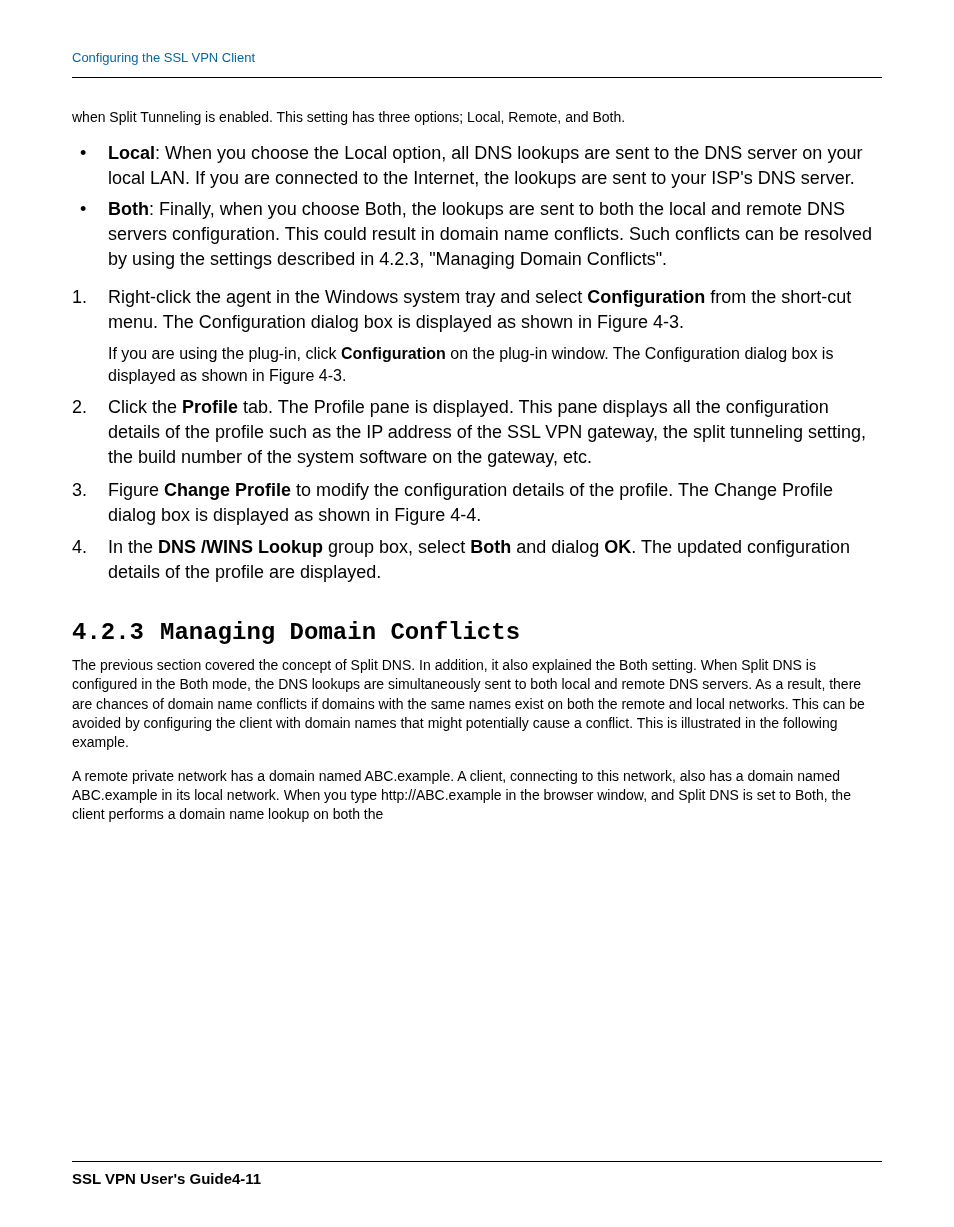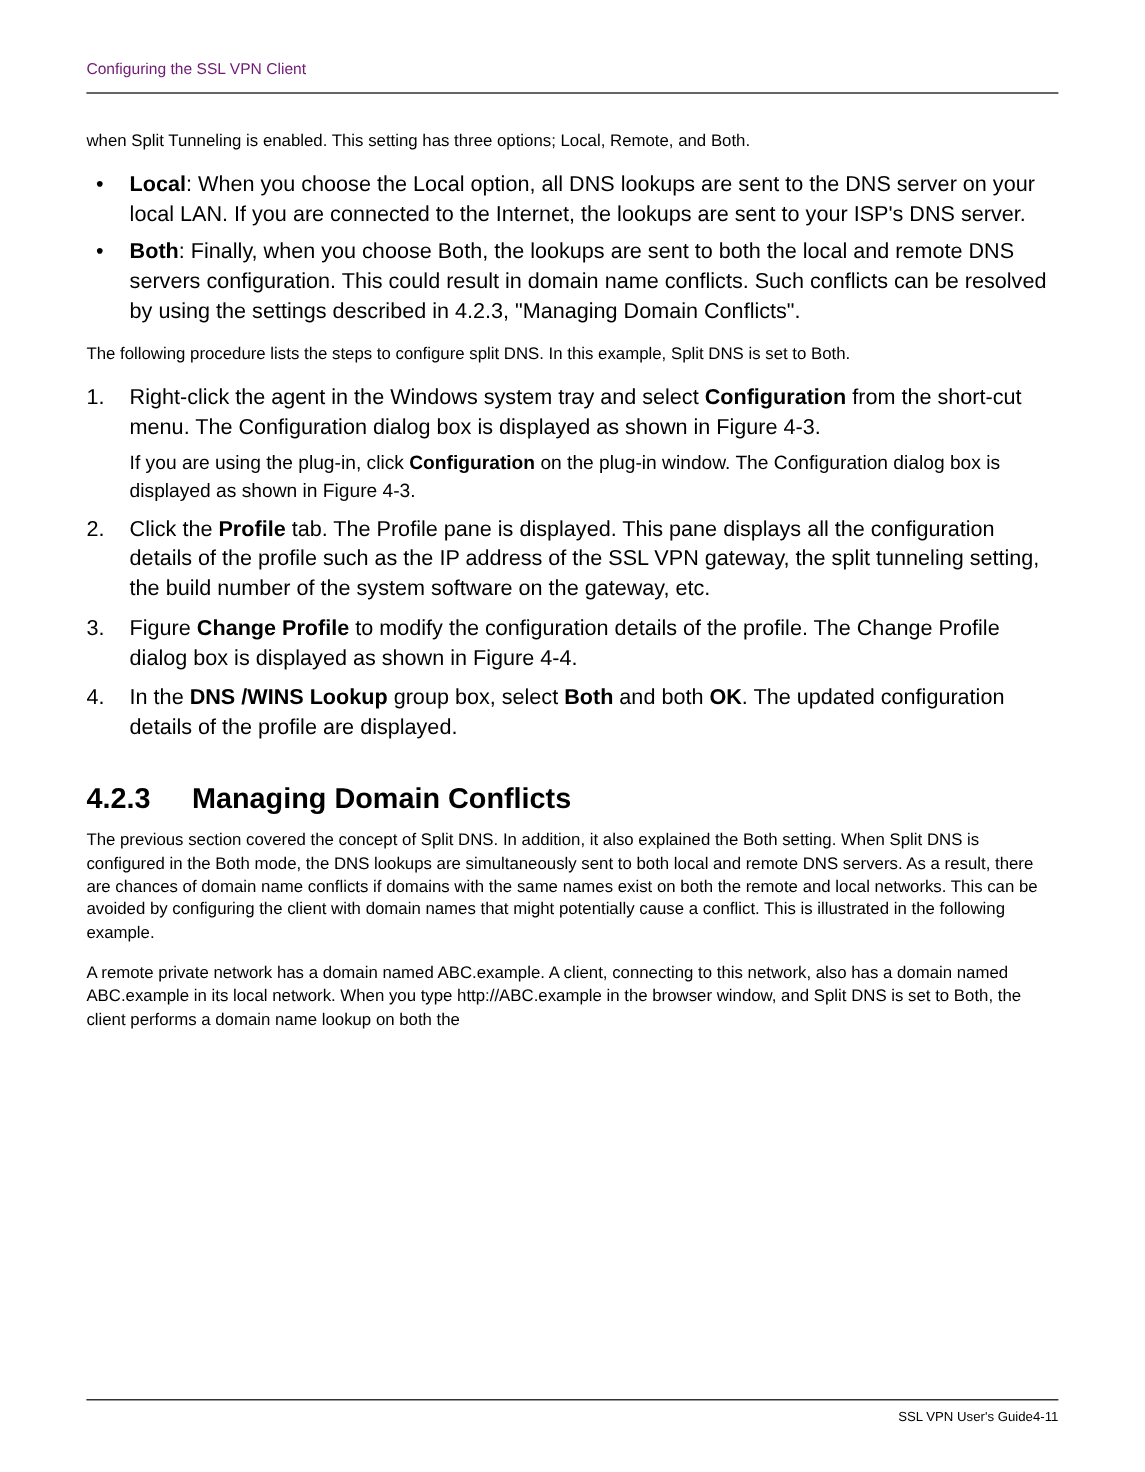--- a/index.html
+++ b/index.html
@@ -12,21 +12,21 @@
   }
   .page {
     width: 954px;
     min-height: 1227px;
     padding: 50px 72px 40px 72px;
     box-sizing: border-box;
     position: relative;
   }
   .header {
     font-size: 13px;
-    color: #701a75;
+    color: #0369a1;
     padding-bottom: 12px;
     border-bottom: 1px solid #000;
     margin-bottom: 30px;
   }
   .body-text {
     font-size: 14px;
     line-height: 1.38;
     margin: 0 0 14px 0;
   }
   ul.bullets {
@@ -71,37 +71,39 @@
   }
   .sub-para {
     font-size: 16px;
     line-height: 1.38;
     margin: 8px 0 0 0;
   }
   h2.section-heading {
     font-size: 24px;
     font-weight: bold;
     margin: 34px 0 10px 0;
+    font-family: Liberation Mono, monospace;
   }
   .section-num {
     display: inline-block;
     min-width: 88px;
   }
   .footer {
     position: absolute;
     left: 72px;
     right: 72px;
     bottom: 40px;
   }
   .footer-line {
     border-top: 1px solid #000;
     padding-top: 8px;
     display: flex;
-    justify-content: flex-end;
-    font-size: 11px;
+    justify-content: flex-start;
+    font-size: 15px;
+    font-weight: bold;
   }
   .bold { font-weight: bold; }
 </style>
 </head>
 <body>
 
 <div class="page">
 
   <div class="header">Configuring the SSL VPN Client</div>
 
@@ -109,37 +111,36 @@
 
   <ul class="bullets">
     <li>
       <span class="bold">Local</span><span>: When you choose the Local option, all DNS lookups are sent to the DNS server on your local LAN. If you are connected to the Internet, the lookups are sent to your ISP's DNS server.</span>
     </li>
     <li>
       <span class="bold">Both</span><span>: Finally, when you choose Both, the lookups are sent to both the local and remote DNS servers configuration. This could result in domain name conflicts. Such conflicts can be resolved by using the settings described in 4.2.3, "Managing Domain Conflicts".</span>
     </li>
   </ul>
 
-  <p class="body-text">The following procedure lists the steps to configure split DNS. In this example, Split DNS is set to Both.</p>
 
   <ol class="steps">
     <li>
       <span>Right-click the agent in the Windows system tray and select </span><span class="bold">Configuration</span><span> from the short-cut menu. The Configuration dialog box is displayed as shown in Figure 4-3.</span>
       <p class="sub-para">
         <span>If you are using the plug-in, click </span><span class="bold">Configuration</span><span> on the plug-in window. The Configuration dialog box is displayed as shown in Figure 4-3.</span>
       </p>
     </li>
     <li>
       <span>Click the </span><span class="bold">Profile</span><span> tab. The Profile pane is displayed. This pane displays all the configuration details of the profile such as the IP address of the SSL VPN gateway, the split tunneling setting, the build number of the system software on the gateway, etc.</span>
     </li>
     <li>
       <span>Figure </span><span class="bold">Change Profile</span><span> to modify the configuration details of the profile. The Change Profile dialog box is displayed as shown in Figure 4-4.</span>
     </li>
     <li>
-      <span>In the </span><span class="bold">DNS /WINS Lookup</span><span> group box, select </span><span class="bold">Both</span><span> and both </span><span class="bold">OK</span><span>. The updated configuration details of the profile are displayed.</span>
+      <span>In the </span><span class="bold">DNS /WINS Lookup</span><span> group box, select </span><span class="bold">Both</span><span> and dialog </span><span class="bold">OK</span><span>. The updated configuration details of the profile are displayed.</span>
     </li>
   </ol>
 
   <h2 class="section-heading">
     <span class="section-num">4.2.3</span><span>Managing Domain Conflicts</span>
   </h2>
 
   <p class="body-text">The previous section covered the concept of Split DNS. In addition, it also explained the Both setting. When Split DNS is configured in the Both mode, the DNS lookups are simultaneously sent to both local and remote DNS servers. As a result, there are chances of domain name conflicts if domains with the same names exist on both the remote and local networks. This can be avoided by configuring the client with domain names that might potentially cause a conflict. This is illustrated in the following example.</p>
 
   <p class="body-text">A remote private network has a domain named ABC.example. A client, connecting to this network, also has a domain named ABC.example in its local network. When you type http://ABC.example in the browser window, and Split DNS is set to Both, the client performs a domain name lookup on both the</p>

